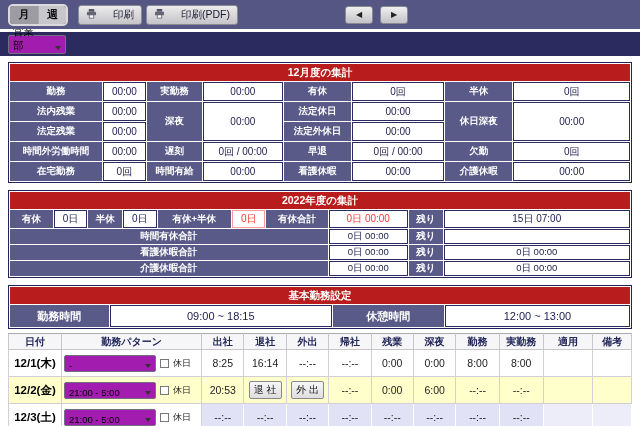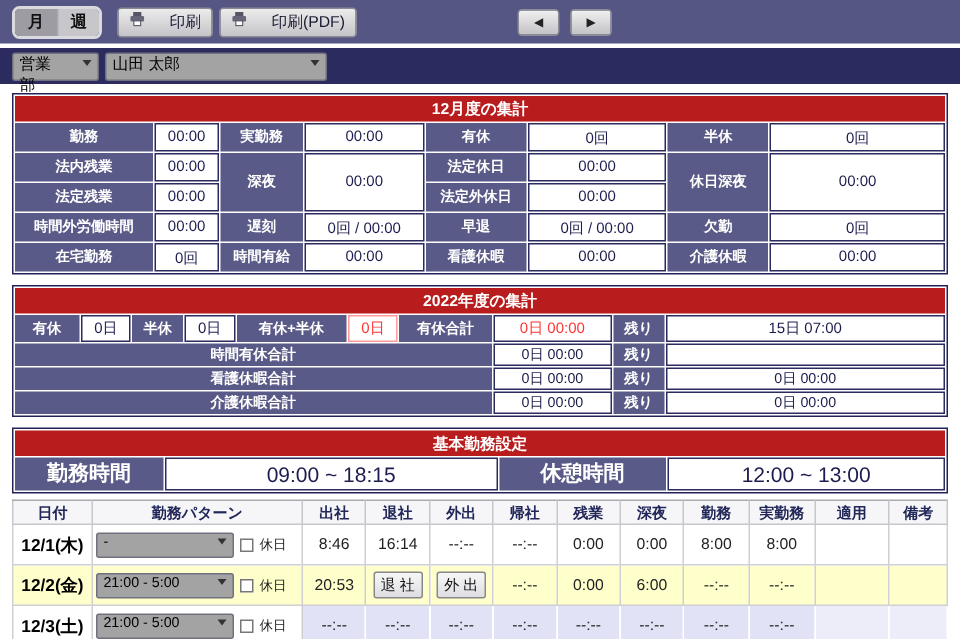--- a/index.html
+++ b/index.html
@@ -19,42 +19,42 @@
   .topbar .gbtn:first-of-type { margin-left:10px; }
   .month-nav { position:absolute; left:345px; top:0; height:29px; display:flex; align-items:center; gap:7px; }
   .nav-btn { width:28px; height:18px; background:linear-gradient(#f0f0f0,#c2c2c7); border:1px solid #8a8a94;
     border-radius:3px; font-size:8px; color:#222; cursor:pointer; line-height:1; }
   .month-label { color:#fff; font-weight:bold; font-size:12.5px; white-space:nowrap; }
 
   .gap3 { height:3px; background:#fff; }
 
   
   .selectbar { height:24px; background:#2b2b60; display:flex; align-items:center; padding:0 8px; gap:4px; }
-  .fsel { background:#a3a3a3; border:1px solid #70707f; border-radius:2px; height:19px;
-    display:inline-flex; align-items:flex-start; justify-content:space-between; padding:0 4px;
+  .fsel { background:#a21caf; border:1px solid #70707f; border-radius:2px; height:19px;
+    display:inline-flex; align-items:flex-end; justify-content:space-between; padding:0 4px;
     font-size:10.5px; color:#000; cursor:pointer;gap:12px; }
   .fsel .chev { width:0; height:0; border:3.5px solid transparent; border-top:4.5px solid #333; margin-top:4px; margin-left:5px; }
   .sel-dept { width:58px; }
   .sel-emp { width:148px; }
   .psel { width:92px; height:17px; font-size:9.5px; }
   .psel .chev { border:3px solid transparent; border-top:4px solid #333; margin-top:3px; }
 
   
   .sum { width:624px; margin:6px 8px 0 8px; border-collapse:separate; border-spacing:1px;
     background:#fff; border:1px solid #23235a; table-layout:fixed; }
   .sum td { overflow:hidden; white-space:nowrap; }
   .sum .th { background:#b91c1c; color:#fff; font-weight:bold; text-align:center; font-size:10.5px; height:17px; }
   .sum .lbl { background:#5a5a88; color:#fff; font-weight:bold; text-align:center; font-size:9.5px; height:18px; }
   .sum .val { background:#fff; border:1px solid #2b2b60; color:#1c1c4e; text-align:center; font-size:10px; height:18px; }
   .t1 .lbl, .t1 .val { height:19px; }
   .red { color:#f33 !important; }
   .red-border { border-color:#f99 !important; }
   .t2-r1 .lbl, .t2-r1 .val { height:18px; }
   .t2-r .lbl, .t2-r .val { height:15px; font-size:9.5px; }
-  .t3 .lbl, .t3 .val { height:22px; font-size:14px; }
+  .t3 .lbl, .t3 .val { height:22px; font-size:11px; }
 
   
   .daily { width:624px; margin:4px 8px 0 8px; border-collapse:collapse; table-layout:fixed; }
   .daily th { background:#f6f6f8; color:#23285a; font-weight:bold; font-size:10px; height:16px;
     border:1px solid #c6c6cc; border-top:1px solid #a9a9b0; }
   .daily td { border:1px solid #cfcfd4; font-size:10.5px; text-align:center; height:27px;
     color:#222; overflow:hidden; white-space:nowrap; background:#fff; }
   .daily .date-cell { font-weight:bold; font-size:11.5px; color:#000; }
   .daily .pattern-cell { text-align:left; padding:0 2px; }
   .pattern-inner { display:flex; align-items:center; gap:4px; }
@@ -108,24 +108,20 @@
     </div>
   </div>
 
   <div class="gap3"></div>
 
   <div class="selectbar">
     <div class="fsel sel-dept">
       <span>営業部</span>
       <span class="chev"></span>
     </div>
-    <div class="fsel sel-emp">
-      <span>山田 太郎</span>
-      <span class="chev"></span>
-    </div>
   </div>
 
   <table class="sum t1">
     <colgroup>
         <col style="width:15%">
         <col style="width:7%">
         <col style="width:9%">
         <col style="width:13%">
         <col style="width:11%">
         <col style="width:15%">
@@ -291,21 +287,21 @@
       <td class="pattern-cell">
         <div class="pattern-inner">
           <div class="fsel psel">
             <span>-</span>
             <span class="chev"></span>
           </div>
           <span class="cb"></span>
           <span class="cb-label">休日</span>
         </div>
       </td>
-      <td>8:46</td>
+      <td>8:25</td>
       <td>16:14</td>
       <td>--:--</td>
       <td>--:--</td>
       <td>0:00</td>
       <td>0:00</td>
       <td>8:00</td>
       <td>8:00</td>
       <td></td>
       <td></td>
     </tr>

